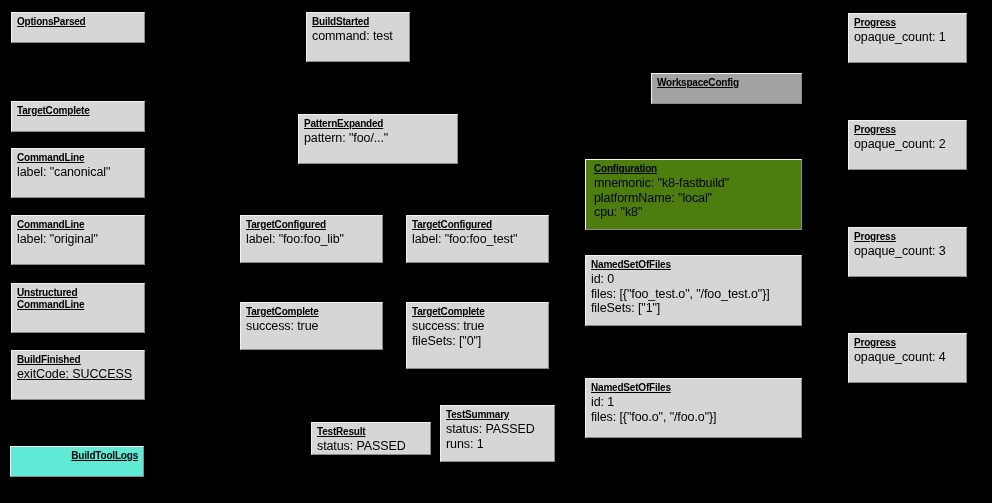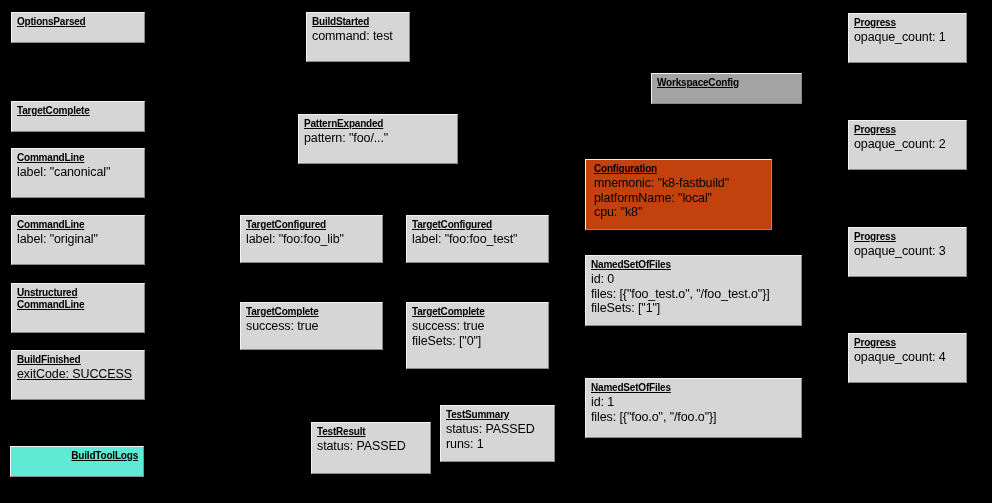--- a/index.html
+++ b/index.html
@@ -95,33 +95,33 @@
     </div>
     <div class="node" style="left: 240px; top: 302px; width: 143px; height: 48px; background: rgb(214, 214, 214); color: rgb(0, 0, 0);">
       <span class="node-title">TargetComplete</span>
       <span class="node-attr">success: true</span>
     </div>
     <div class="node" style="left: 406px; top: 302px; width: 143px; height: 67px; background: rgb(214, 214, 214); color: rgb(0, 0, 0);">
       <span class="node-title">TargetComplete</span>
       <span class="node-attr">success: true</span>
       <span class="node-attr">fileSets: ["0"]</span>
     </div>
-    <div class="node" style="left: 311px; top: 422px; width: 120px; height: 52px; background: rgb(214, 214, 214); color: rgb(0, 0, 0);">
+    <div class="node" style="left: 311px; top: 422px; width: 120px; height: 33px; background: rgb(214, 214, 214); color: rgb(0, 0, 0);">
       <span class="node-title">TestResult</span>
       <span class="node-attr">status: PASSED</span>
     </div>
     <div class="node" style="left: 440px; top: 405px; width: 115px; height: 57px; background: rgb(214, 214, 214); color: rgb(0, 0, 0);">
       <span class="node-title">TestSummary</span>
       <span class="node-attr">status: PASSED</span>
       <span class="node-attr">runs: 1</span>
     </div>
     <div class="node" style="left: 651px; top: 73px; width: 151px; height: 31px; background: #a3a3a3; color: rgb(0, 0, 0);">
       <span class="node-title">WorkspaceConfig</span>
     </div>
-    <div class="node" style="left: 585px; top: 159px; width: 187px; height: 71px; background: #c2410c; color: rgb(0, 0, 0); padding-left: 8px;">
+    <div class="node" style="left: 585px; top: 159px; width: 217px; height: 71px; background: #4d7c0f; color: rgb(0, 0, 0); padding-left: 8px;">
       <span class="node-title">Configuration</span>
       <span class="node-attr">mnemonic: "k8-fastbuild"</span>
       <span class="node-attr">platformName: "local"</span>
       <span class="node-attr">cpu: "k8"</span>
     </div>
     <div class="node" style="left: 585px; top: 255px; width: 217px; height: 71px; background: rgb(214, 214, 214); color: rgb(0, 0, 0);">
       <span class="node-title">NamedSetOfFiles</span>
       <span class="node-attr">id: 0</span>
       <span class="node-attr">files: [{"foo_test.o", "/foo_test.o"}]</span>
       <span class="node-attr">fileSets: ["1"]</span>

